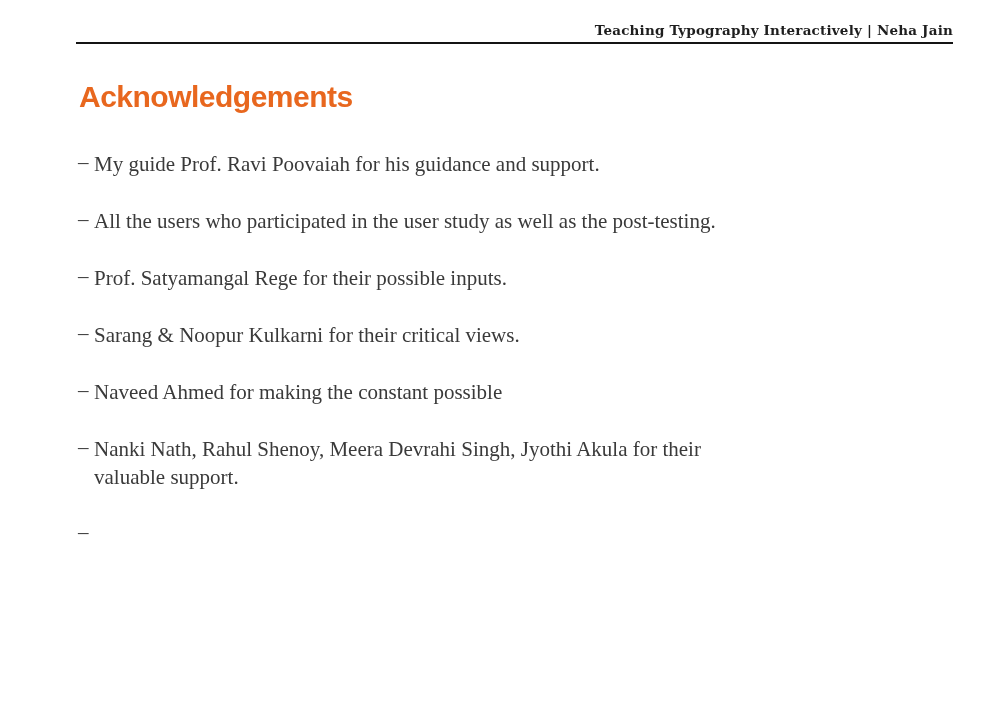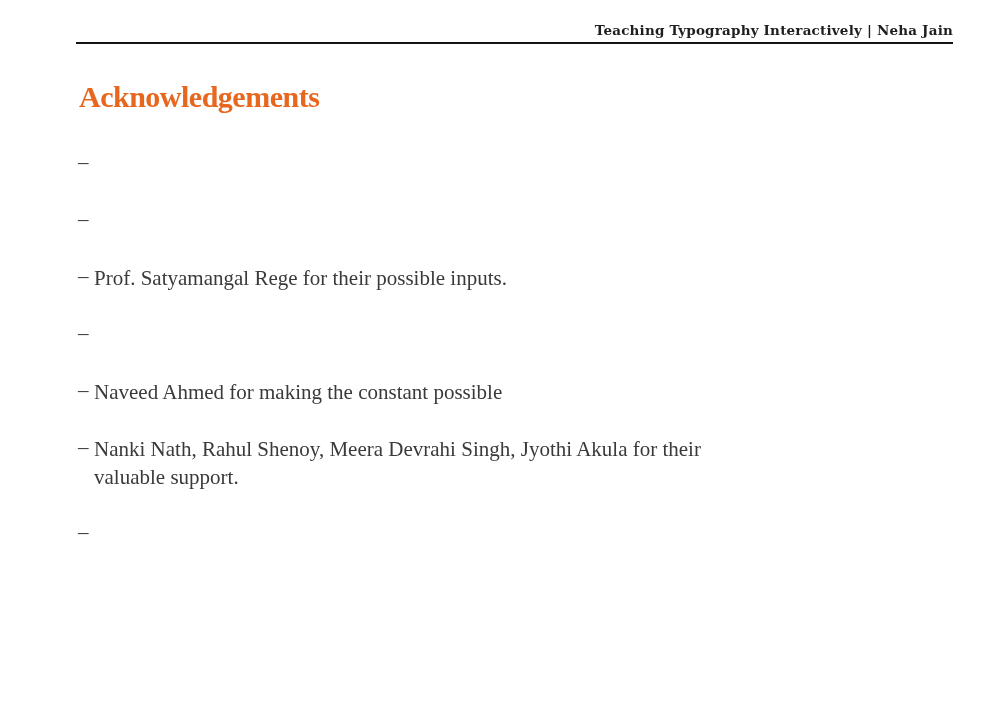--- a/index.html
+++ b/index.html
@@ -28,21 +28,21 @@
     width: 877px;
     height: 2px;
     background: #141414;
   }
   .top-rule { top: 42px; }
   .bottom-rule { top: 661px; }
   .page-heading {
     position: absolute;
     top: 80px;
     left: 79px;
-    font-family: Liberation Serif, serif;
+    font-family: Liberation Sans, sans-serif;
     font-weight: 700;
     font-size: 30px;
     letter-spacing: -0.5px;
     color: #E8671E;
   }
   .ack-list {
     position: absolute;
     top: 150px;
     left: 78px;
     width: 880px;
@@ -74,35 +74,44 @@
   <div class="header-text">Teaching Typography Interactively | Neha Jain</div>
 
   <div class="rule top-rule"></div>
 
   <h1 class="page-heading">Acknowledgements</h1>
 
   <div class="ack-list">
 
     <div class="ack-item">
       <span class="dash">–</span>
+      <div class="ack-lines">
+        <div>My guide Prof. Ravi Poovaiah for his guidance and support.</div>
+      </div>
     </div>
 
     <div class="ack-item">
       <span class="dash">–</span>
+      <div class="ack-lines">
+        <div>All the users who participated in the user study as well as the post-testing.</div>
+      </div>
     </div>
 
     <div class="ack-item">
       <span class="dash">–</span>
       <div class="ack-lines">
         <div>Prof. Satyamangal Rege for their possible inputs.</div>
       </div>
     </div>
 
     <div class="ack-item">
       <span class="dash">–</span>
+      <div class="ack-lines">
+        <div>Sarang &amp; Noopur Kulkarni for their critical views.</div>
+      </div>
     </div>
 
     <div class="ack-item">
       <span class="dash">–</span>
       <div class="ack-lines">
         <div>Naveed Ahmed for making the constant possible</div>
       </div>
     </div>
 
     <div class="ack-item">

